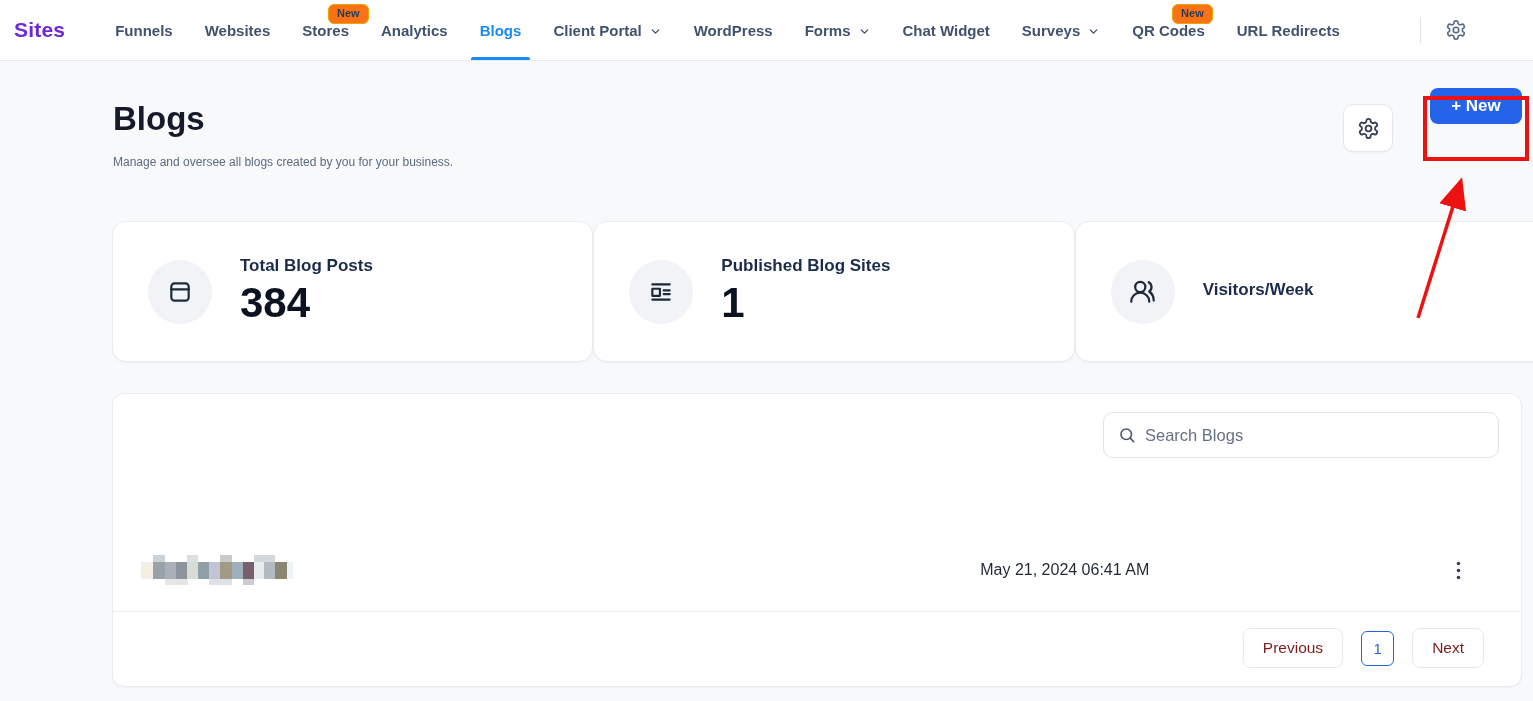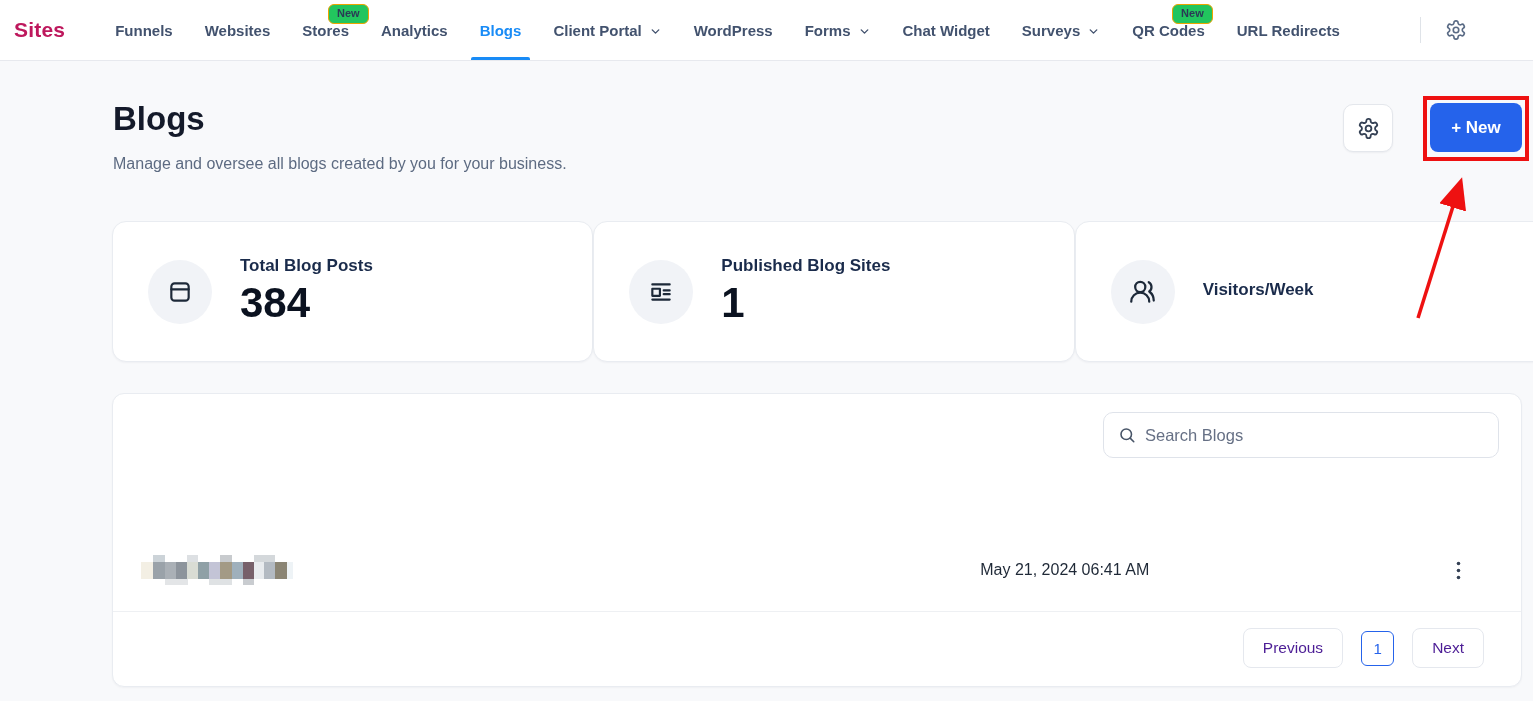--- a/index.html
+++ b/index.html
@@ -9,57 +9,57 @@
     background:#f8f9fb; color:#1f2937; overflow:hidden;
   }
   #app { position:relative; width:1533px; height:701px; }
 
   
   .topnav {
     position:absolute; top:0; left:0; width:1533px; height:61px;
     background:#ffffff; border-bottom:1px solid #e7e9ee;
     display:flex; align-items:stretch; padding-left:14px; z-index:10;
   }
-  .brand { align-self:center; font-size:21px; font-weight:700; color:#be185d; margin-right:50px; letter-spacing:.2px; }
+  .brand { align-self:center; font-size:21px; font-weight:700; color:#6d28d9; margin-right:50px; letter-spacing:.2px; }
   .nav-items { display:flex; align-items:stretch; gap:32px; }
   .nav-item {
     position:relative; display:flex; align-items:center; gap:7px;
     font-size:15px; font-weight:600; color:#42526e; cursor:pointer; white-space:nowrap;
   }
   .nav-item.active { color:#188bf6; }
   .nav-item.active::after {
     content:""; position:absolute; left:-9px; right:-9px; bottom:0; height:3px;
     background:#188bf6; border-radius:2px 2px 0 0;
   }
   .nav-badge {
     position:absolute; top:4px; left:55%;
-    background:#22c55e; border:1px solid #eda400; color:#2a3a55;
+    background:#f97316; border:1px solid #eda400; color:#2a3a55;
     font-size:11px; font-weight:700; line-height:1; padding:3px 8px 4px; border-radius:6px;
   }
   .chev { display:inline-flex; margin-top:2px; }
   .nav-right { margin-left:auto; display:flex; align-items:center; padding-right:66px; }
   .nav-divider { width:1px; height:26px; background:#dfe3e8; margin-right:24px; }
   .nav-gear { display:inline-flex; cursor:pointer; }
 
   
   .page-title { position:absolute; left:113px; top:100px; font-size:33px; font-weight:700; color:#141a2a; }
-  .page-subtitle { position:absolute; left:113px; top:155px; font-size:16px; font-weight:400; color:#5d6b82; }
+  .page-subtitle { position:absolute; left:113px; top:155px; font-size:12px; font-weight:400; color:#5d6b82; }
 
   .settings-btn {
     position:absolute; left:1343px; top:104px; width:50px; height:48px;
     background:#ffffff; border:1px solid #e4e7ec; border-radius:10px;
     display:flex; align-items:center; justify-content:center; cursor:pointer;
     box-shadow:0 1px 2px rgba(16,24,40,.05);
   }
   .annotation-box {
     position:absolute; left:1423px; top:96px; width:106px; height:65px;
     border:4px solid #ee1111; z-index:40; pointer-events:none;
   }
   .new-btn {
-    position:absolute; left:1430px; top:103px; width:92px; height:49px;
+    position:absolute; left:1430px; top:88px; width:92px; height:36px;
     background:#2563eb; border:none; border-radius:8px; cursor:pointer;
     color:#ffffff; font-size:17px; font-weight:700;
     font-family:"Liberation Sans","DejaVu Sans",sans-serif;
     display:flex; align-items:center; justify-content:center; z-index:30;
   }
   .annotation-arrow { position:absolute; left:0; top:0; z-index:50; pointer-events:none; }
 
   
   .stats-row { position:absolute; left:112px; top:221px; width:1444px; display:flex; }
   .stat-card {
@@ -106,21 +106,21 @@
   .cell-date { justify-self:center; font-size:16px; color:#1f2937; }
   .cell-action { justify-self:end; padding-right:58px; display:flex; align-items:center; }
   .kebab-btn { background:none; border:none; cursor:pointer; display:flex; padding:4px; }
 
   .tfoot {
     position:absolute; bottom:0; left:0; width:1410px; height:76px;
     display:flex; align-items:center; justify-content:flex-end; gap:18px; padding-right:39px;
   }
   .pg-btn {
     height:40px; background:#ffffff; border:1px solid #e5e8ee; border-radius:8px;
-    color:#4c1d95; font-size:15.5px; font-weight:500; cursor:pointer; padding:0 19px;
+    color:#7f1d1d; font-size:15.5px; font-weight:500; cursor:pointer; padding:0 19px;
     font-family:"Liberation Sans","DejaVu Sans",sans-serif;
   }
   .pg-page {
     width:33px; height:35px; background:#ffffff; border:1px solid #2563eb; border-radius:6px;
     color:#2563eb; font-size:15px; font-weight:500; cursor:pointer;
     display:flex; align-items:center; justify-content:center;
     font-family:"Liberation Sans","DejaVu Sans",sans-serif;
   }
   svg { display:block; }
 </style>

